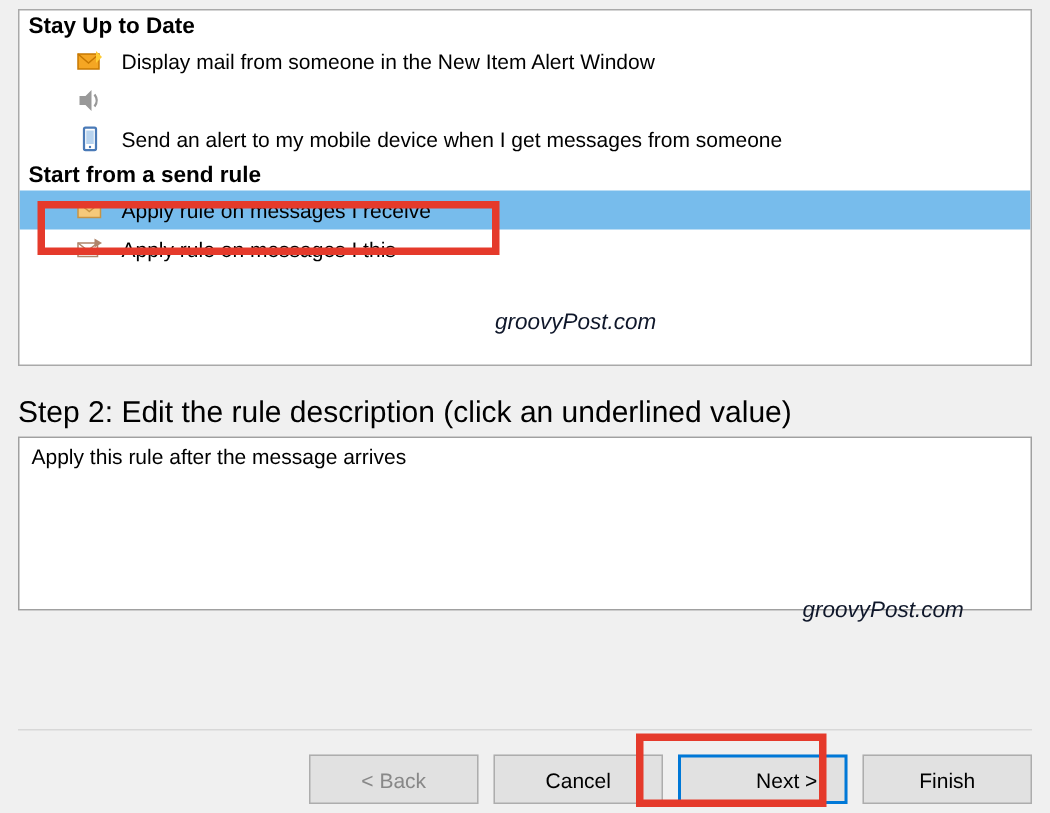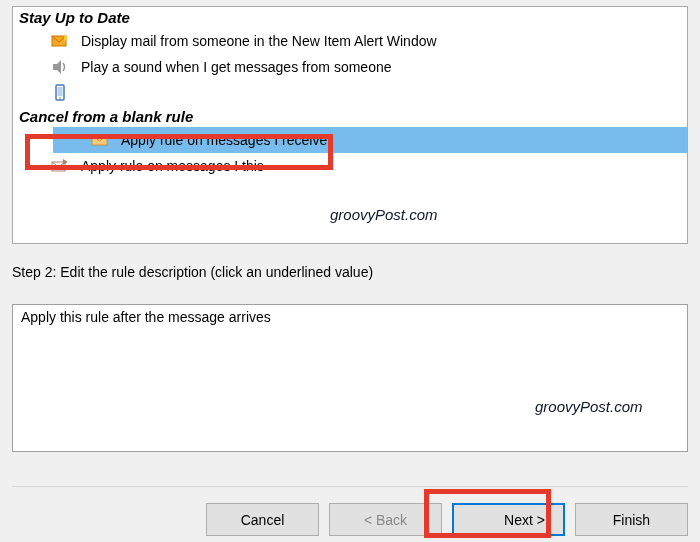--- a/index.html
+++ b/index.html
@@ -21,35 +21,33 @@
     .listbox {
       background: #fff;
       border: 1px solid #a9a9a9;
       height: 238px;
       overflow: hidden;
     }
     .section-header {
       font-weight: bold;
       font-size: 15px;
       padding: 2px 6px 2px 6px;
-      font-style: italic;
     }
     .rule-item {
       display: flex;
       align-items: center;
       gap: 10px;
       padding: 3px 8px 3px 38px;
       font-size: 14px;
       position: relative;
       height: 26px;
       cursor: pointer;
     }
     .rule-item.selected {
       background: #77bcec;
-      margin-left: 40px;
     }
     .highlight-box {
       border: 5px solid #e53a2b;
       position: absolute;
       pointer-events: none;
     }
     .hl-receive {
       top: 134px;
       left: 25px;
       width: 308px;
@@ -65,28 +63,28 @@
     }
     .icon {
       width: 18px;
       height: 18px;
       display: inline-block;
       position: absolute;
       left: 38px;
     }
     .rule-label { padding-left: 30px; }
     .step2-label {
-      font-size: 14px;
+      font-size: 20px;
       margin-top: 20px;
-      margin-bottom: 24px;
+      margin-bottom: 4px;
     }
     .descbox {
       background: #fff;
       border: 1px solid #a0a0a0;
-      height: 148px;
+      height: 116px;
       padding: 4px 8px;
       font-size: 14px;
     }
     .btnbar {
       position: absolute;
       bottom: 6px;
       right: 12px;
       display: flex;
       gap: 10px;
       align-items: center;
@@ -145,34 +143,34 @@
       <span class="rule-label">Display mail from someone in the New Item Alert Window</span>
     </div>
 
     <div class="rule-item">
       <span class="icon">
         <svg width="18" height="18" viewBox="0 0 18 18">
           <polygon points="2,6 6,6 10,2 10,16 6,12 2,12" fill="#999"></polygon>
           <path d="M12 5 Q15 9 12 13" fill="none" stroke="#999" stroke-width="1.5"></path>
         </svg>
       </span>
-      <span class="rule-label">Play a sound when I get messages from someone</span>
     </div>
 
     <div class="rule-item">
       <span class="icon">
         <svg width="18" height="18" viewBox="0 0 18 18">
           <rect x="5" y="1" width="8" height="15" rx="1" fill="none" stroke="#4a7ab7" stroke-width="1.5"></rect>
           <rect x="6.5" y="3" width="5" height="9" fill="#b7d3ef"></rect>
           <circle cx="9" cy="14" r="0.8" fill="#4a7ab7"></circle>
         </svg>
       </span>
-    </div>
-
-    <div class="section-header">Cancel from a blank rule</div>
+      <span class="rule-label">Send an alert to my mobile device when I get messages from someone</span>
+    </div>
+
+    <div class="section-header">Start from a send rule</div>
 
     <div class="rule-item selected">
       <span class="icon">
         <svg width="18" height="18" viewBox="0 0 18 18">
           <rect x="1" y="4" width="15" height="10" fill="#f5c97a" stroke="#c79444"></rect>
           <polyline points="1,4 8.5,10 16,4" fill="none" stroke="#c79444"></polyline>
         </svg>
       </span>
       <span class="rule-label">Apply rule on messages I receive</span>
     </div>
@@ -190,22 +188,22 @@
 
   </div>
 
   <div class="step2-label">Step 2: Edit the rule description (click an underlined value)</div>
 
   <div class="descbox">
     <span>Apply this rule after the message arrives</span>
   </div>
 
   <div class="btnbar">
+    <button class="btn disabled">&lt; Back</button>
     <button class="btn">Cancel</button>
-    <button class="btn disabled">&lt; Back</button>
     <button class="btn primary">Next &gt;</button>
     <button class="btn">Finish</button>
   </div>
 
   <div class="highlight-box hl-receive"></div>
   <div class="highlight-box hl-next"></div>
 
   <div class="watermark wm1">groovyPost.com</div>
   <div class="watermark wm2">groovyPost.com</div>
 

